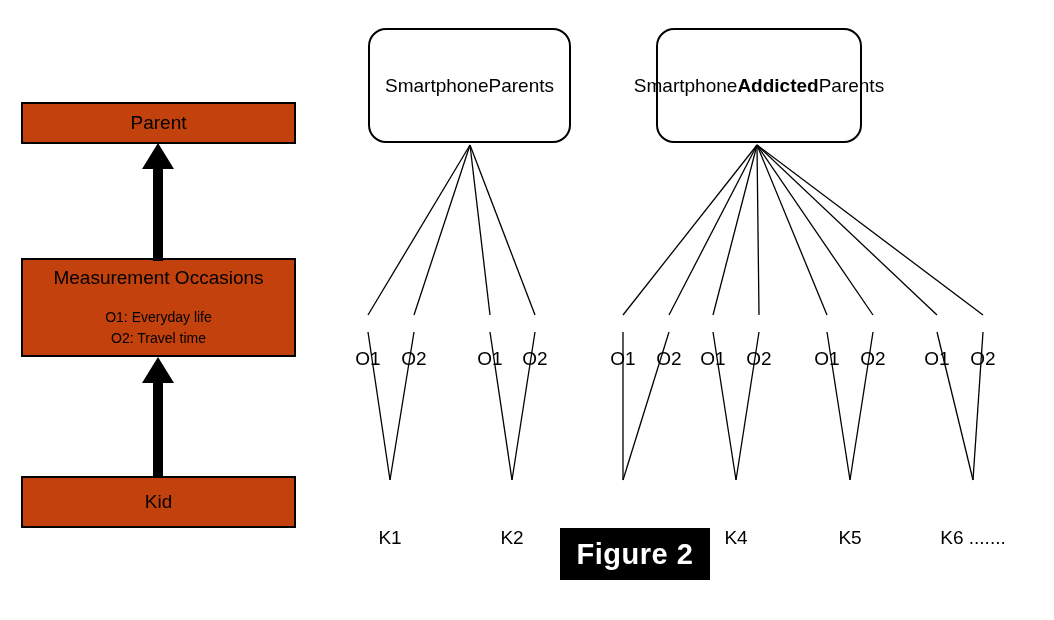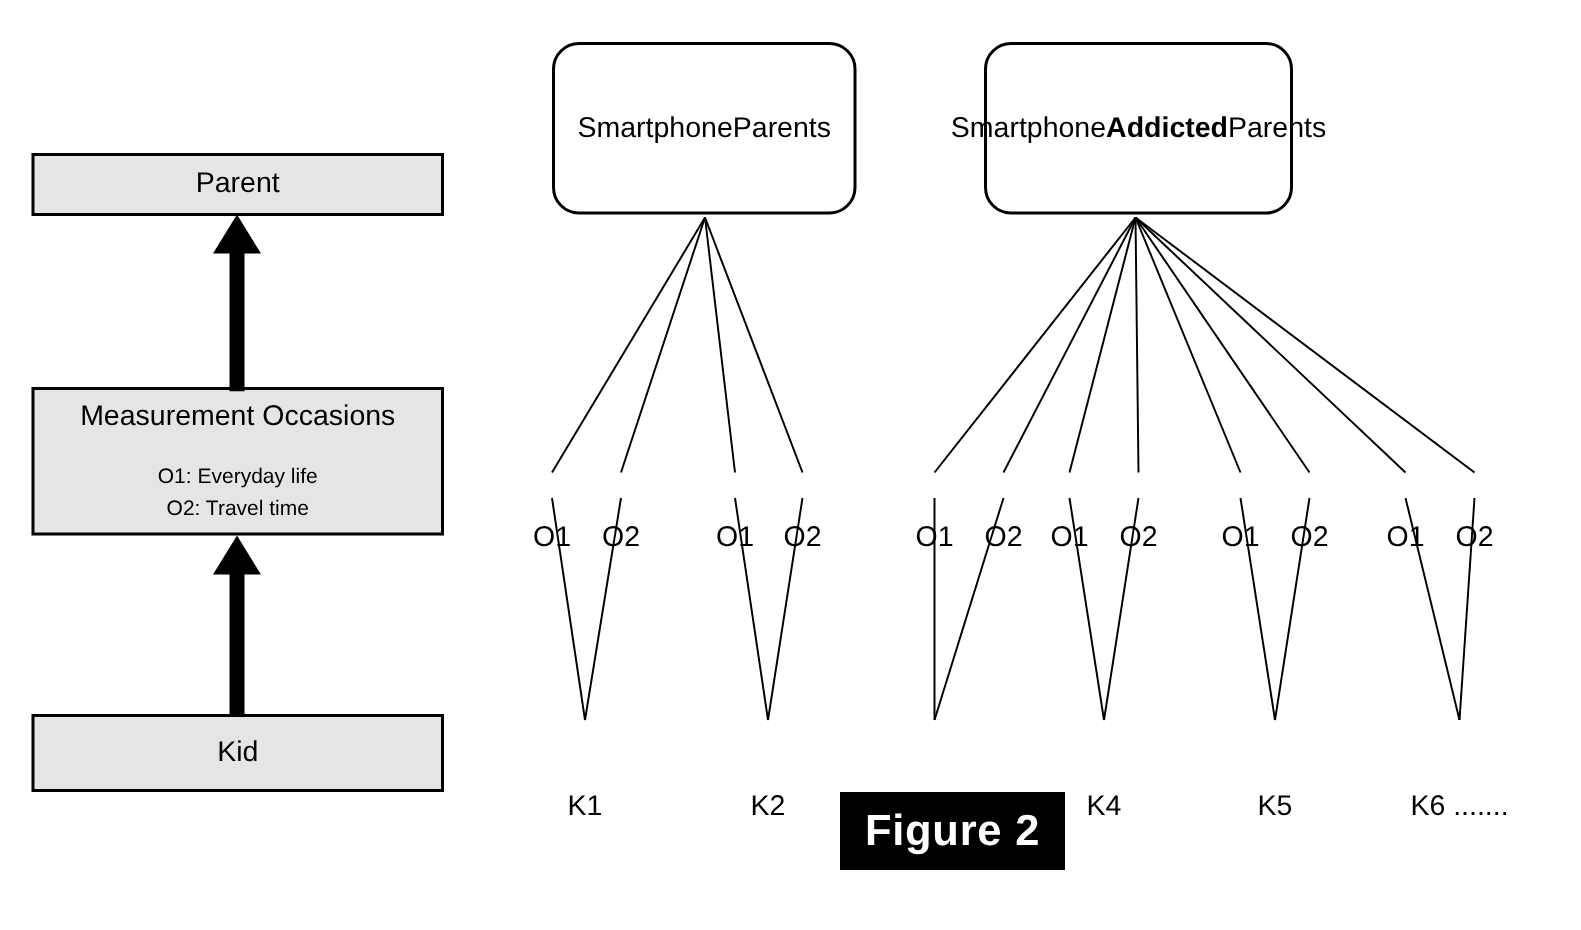--- a/index.html
+++ b/index.html
@@ -17,21 +17,21 @@
     height: 620px;
     background: #ffffff;
     overflow: hidden;
   }
 
   
   .rect-box {
     position: absolute;
     box-sizing: border-box;
     border: 2px solid #000000;
-    background: #e5e5e5;
+    background: #c2410c;
     display: flex;
     flex-direction: column;
     align-items: center;
     justify-content: center;
     text-align: center;
   }
   .rect-title {
     font-size: 19px;
     line-height: 24px;
     color: #000000;

